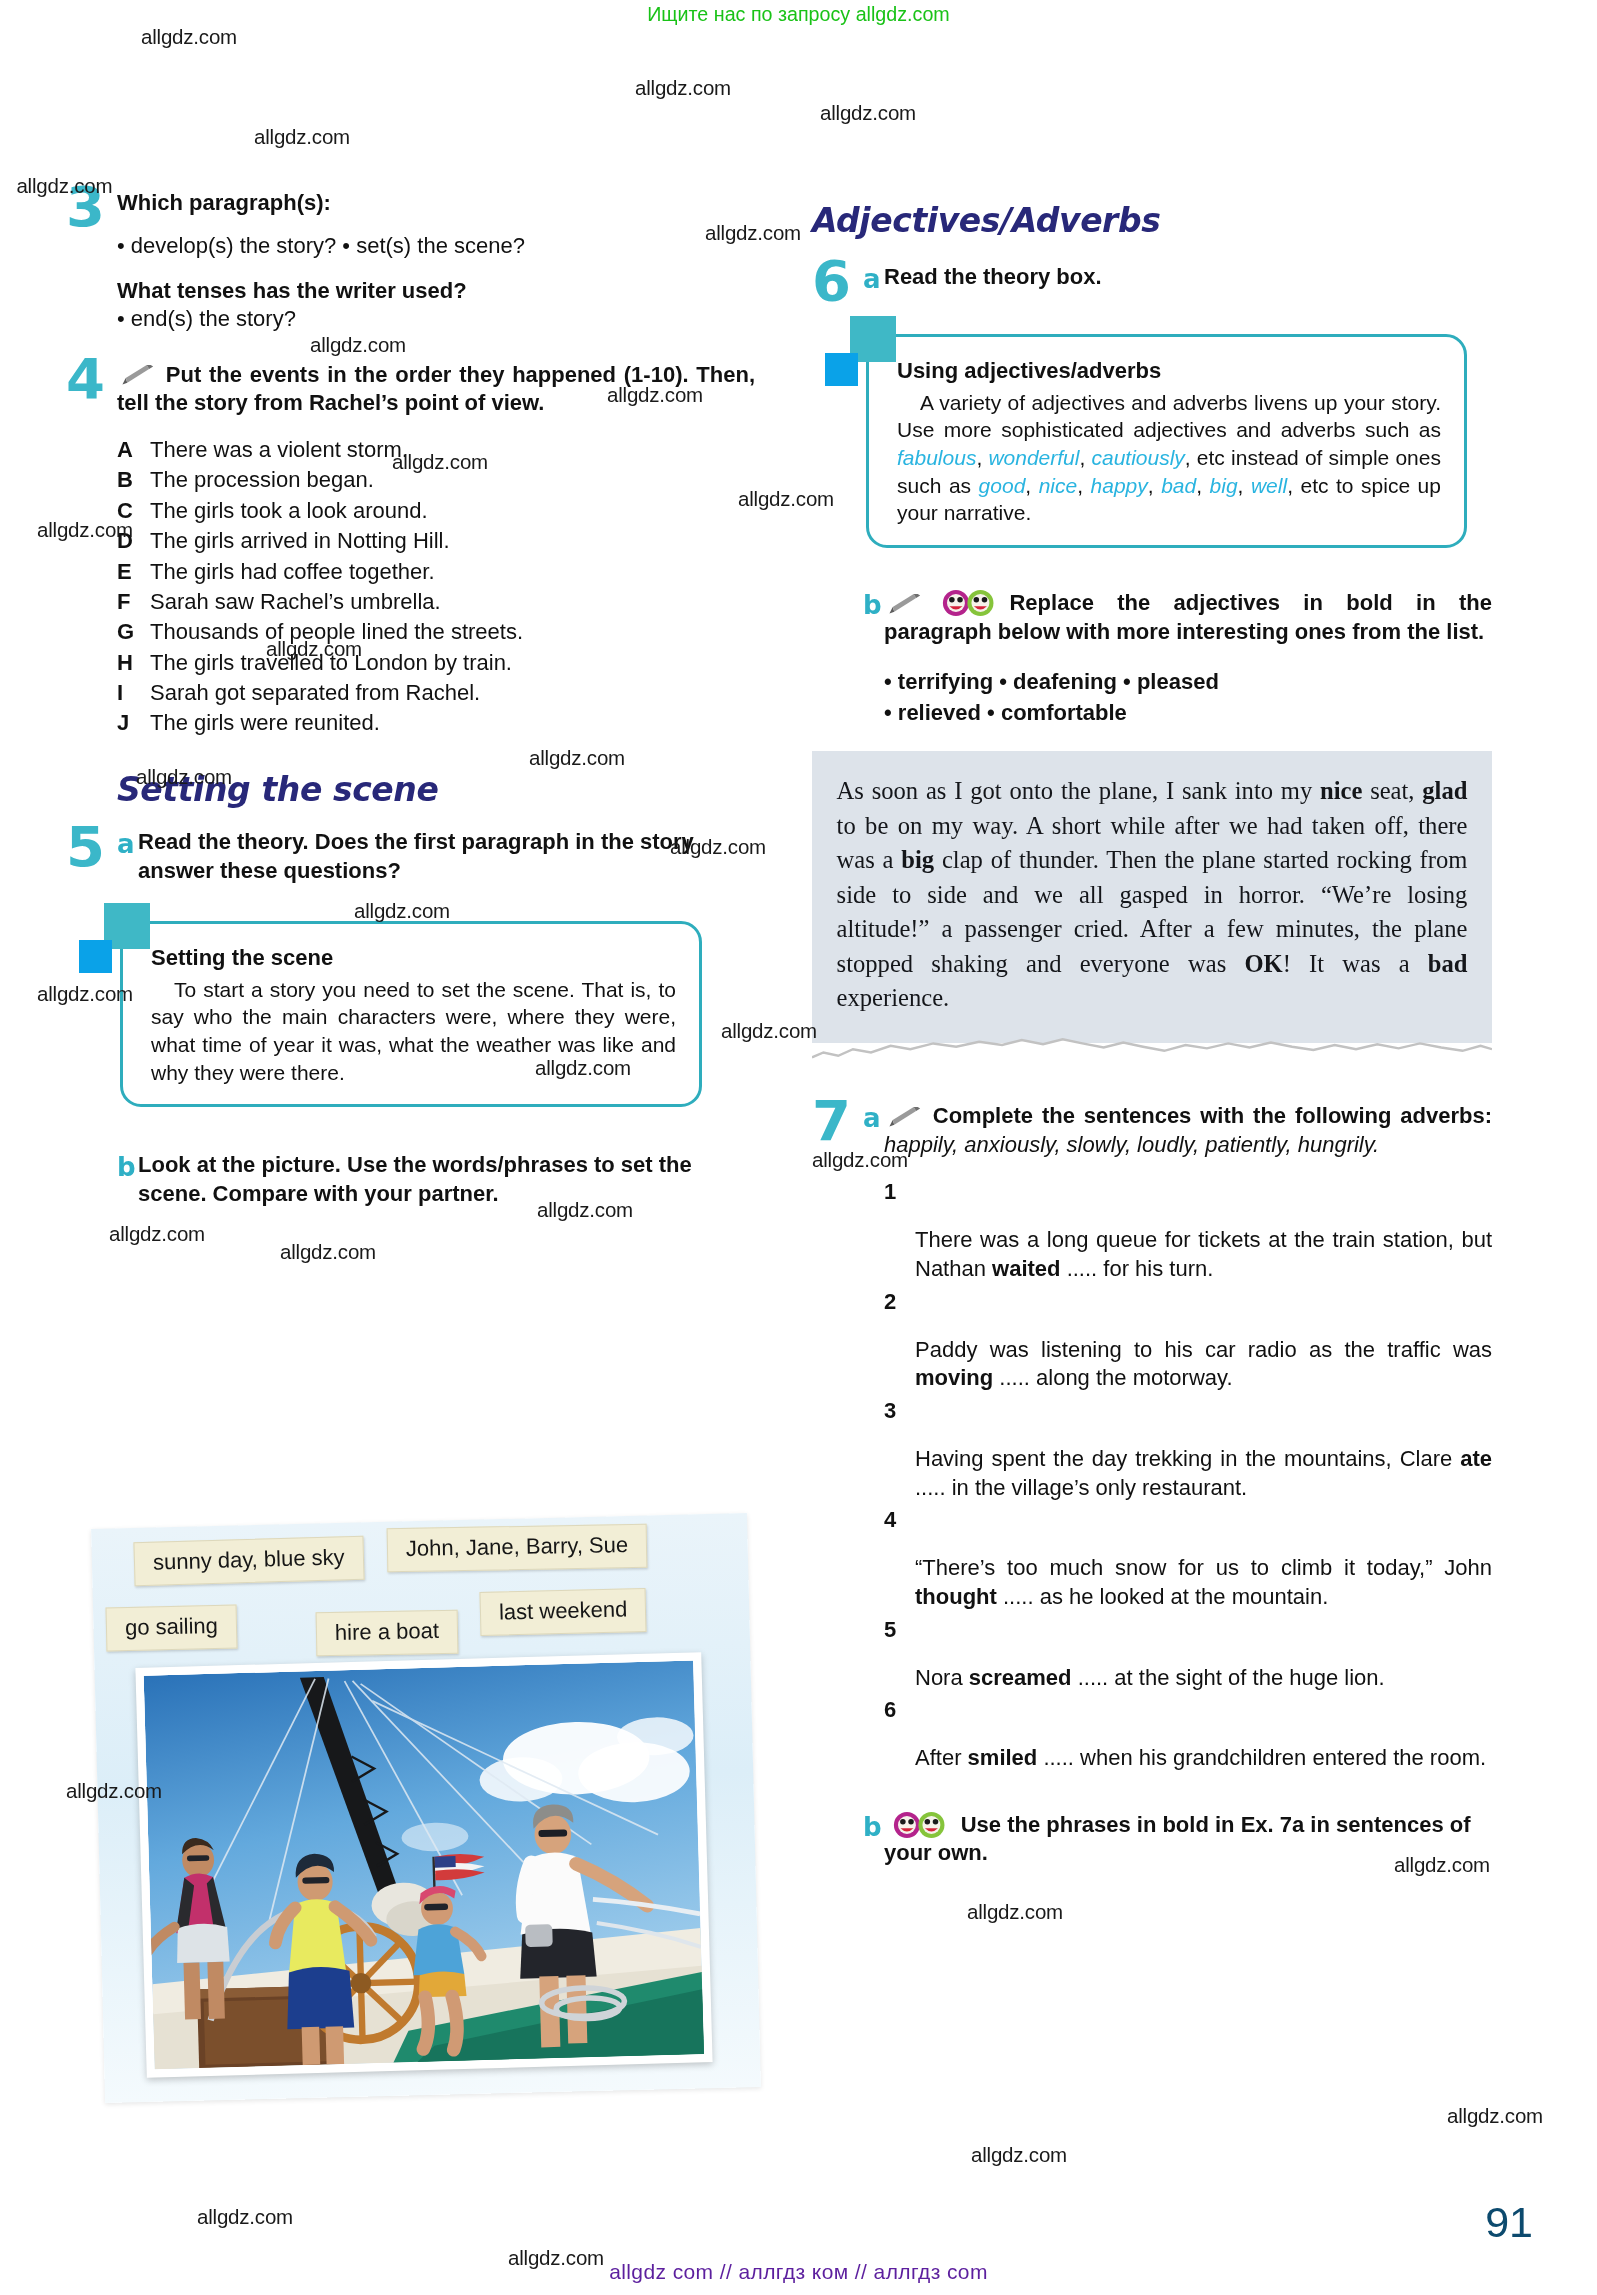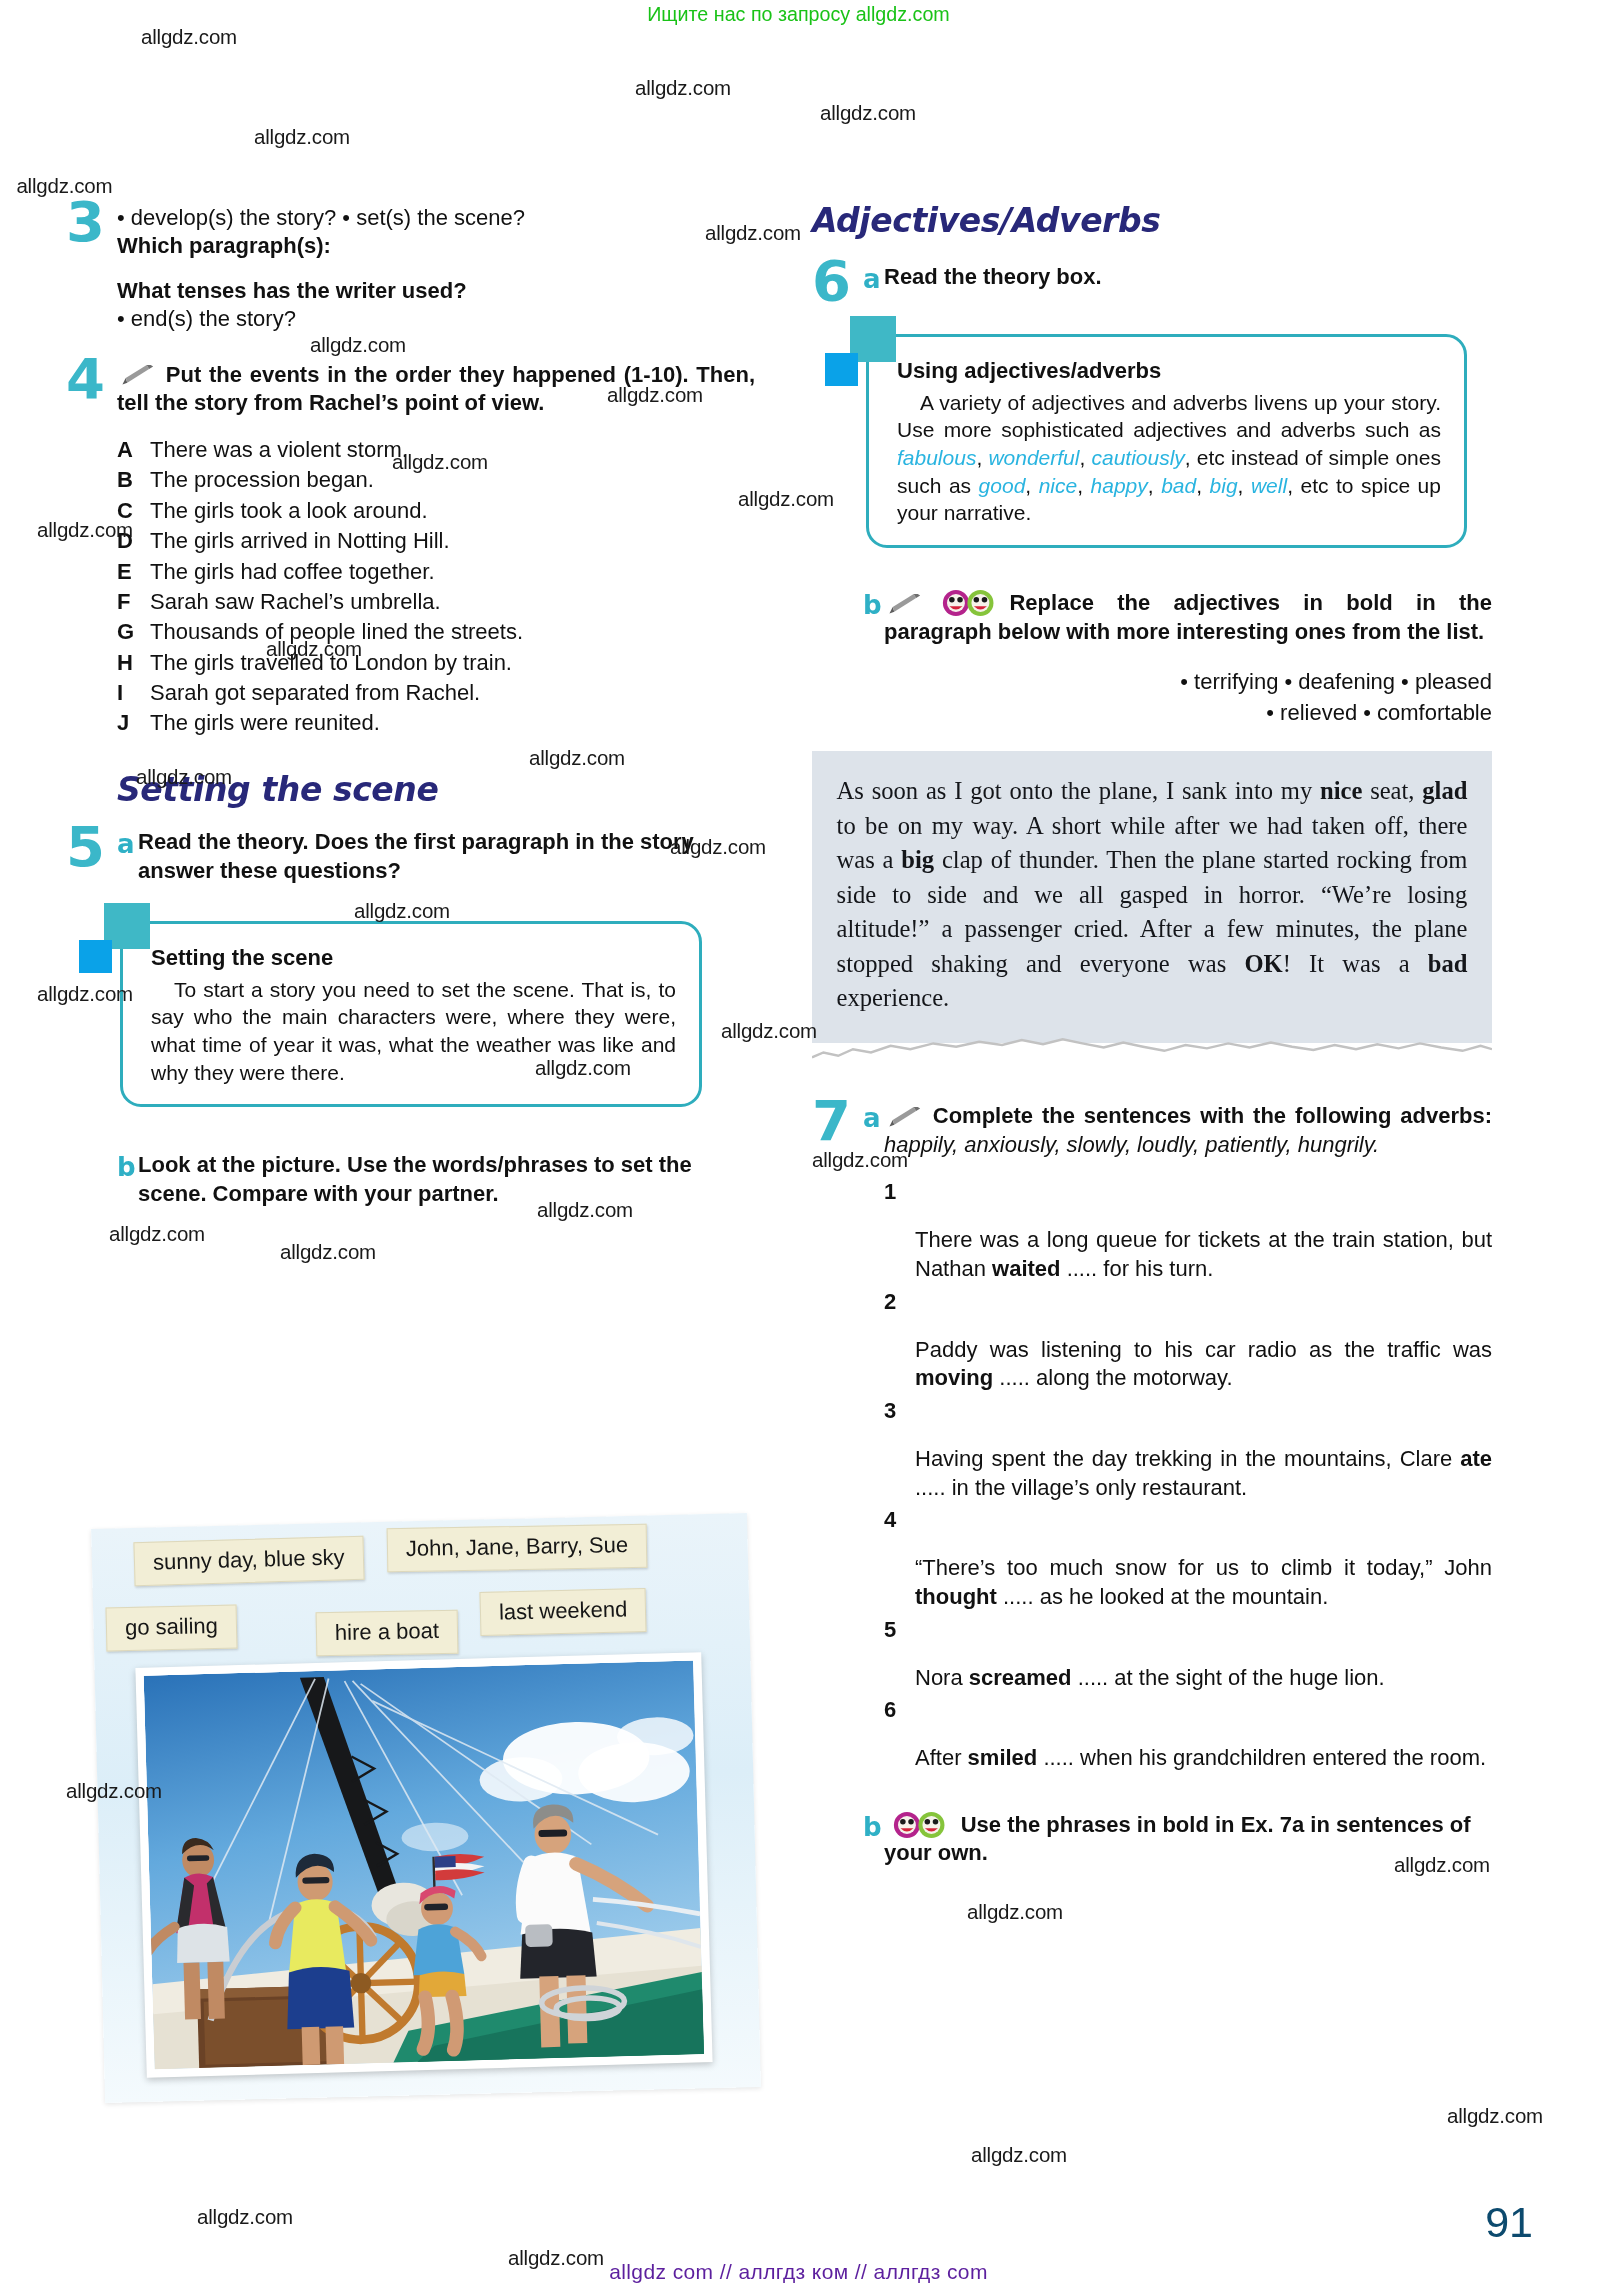--- a/index.html
+++ b/index.html
@@ -122,21 +122,21 @@
   .theory-title {
     font-size:22px; font-weight:bold; margin-bottom:4.9px;
   }
   .theory-text {
     font-size:21px; line-height:1.32; text-align:justify;
     text-indent:23px;
   }
   .hl { color:#29b4e0; font-style:italic; }
 
   
-  .bullets { margin:21px 0 8px 51px; font-size:22px; line-height:1.4; font-weight:normal;text-align:right; }
+  .bullets { margin:21px 0 8px 51px; font-size:22px; line-height:1.4; font-weight:bold; }
 
   
   .passage {
     position:relative;
     margin:23px 0 0 0;
     background:#dde3ea;
     padding:23px 24.6px 28px 24.6px;
     font-family:"Liberation Serif", serif;
     font-size:24.6px;
     line-height:1.4;
@@ -224,22 +224,22 @@
 <div class="wm" style="left:812px;  top:1148px;">allgdz.com</div>
 <div class="wm" style="left:537px;  top:1198px;">allgdz.com</div>
 <div class="wm" style="left:109px;  top:1222px;">allgdz.com</div>
 <div class="wm" style="left:280px;  top:1240px;">allgdz.com</div>
 
 <div class="col-left">
 
   <div class="ex" style="min-height:123px;">
     <div class="ex-num">3</div>
     <div class="ex-body">
+      <div>Which paragraph(s):</div>
       <div style="font-weight:normal; margin-top:14.8px;">• develop(s) the story?  • set(s) the scene?</div>
-      <div>Which paragraph(s):</div>
       <div style="margin-top:16.4px;">What tenses has the writer used?</div>
       <div style="font-weight:normal;">• end(s) the story?</div>
     </div>
   </div>
 
   <div class="ex" style="margin-top:28px;">
     <div class="ex-num">4</div>
     <div class="ex-body justify">
       <span class="pen">
         <svg viewBox="0 0 42 26" width="34" height="21">

